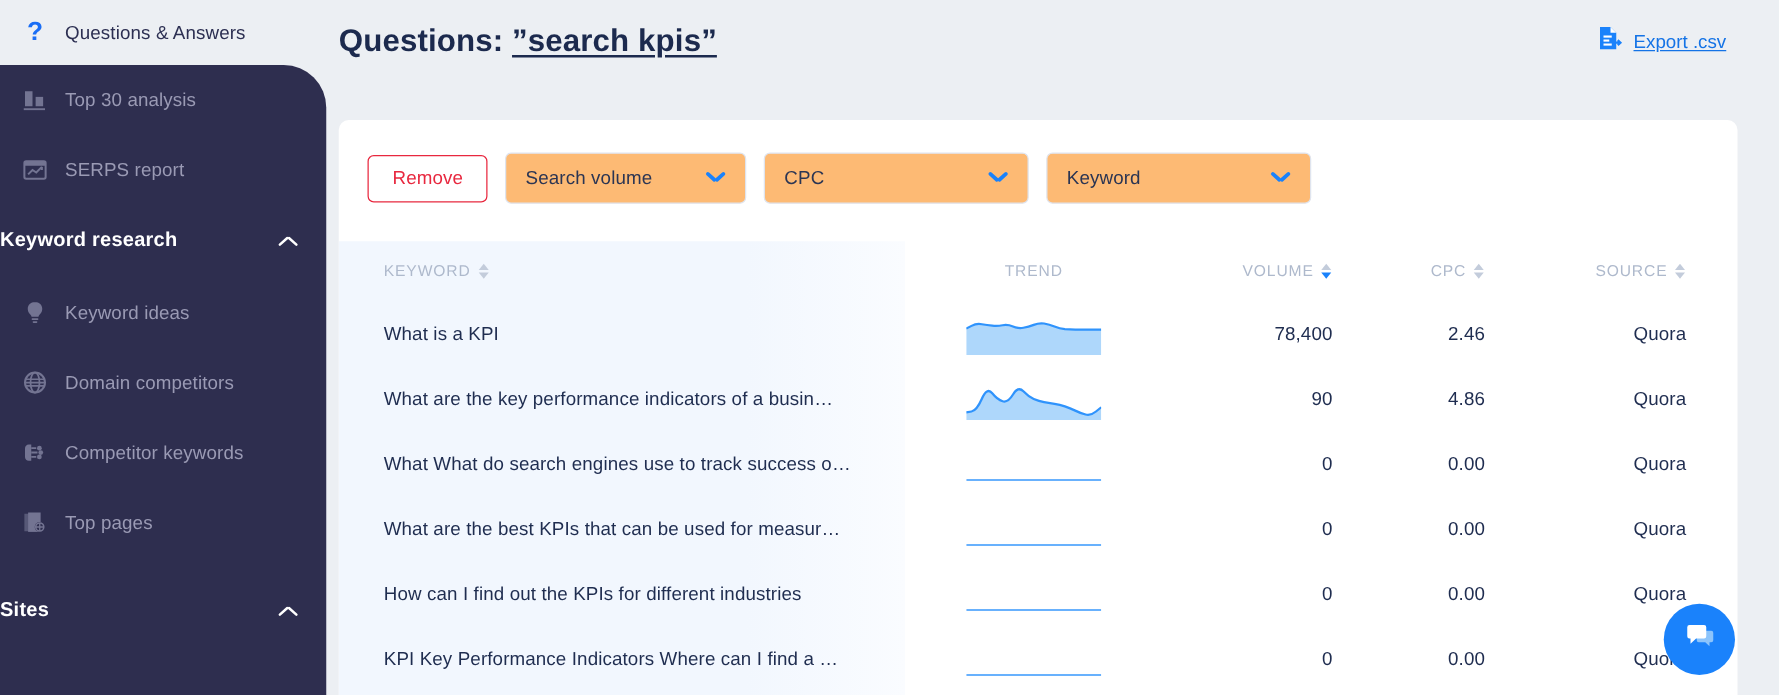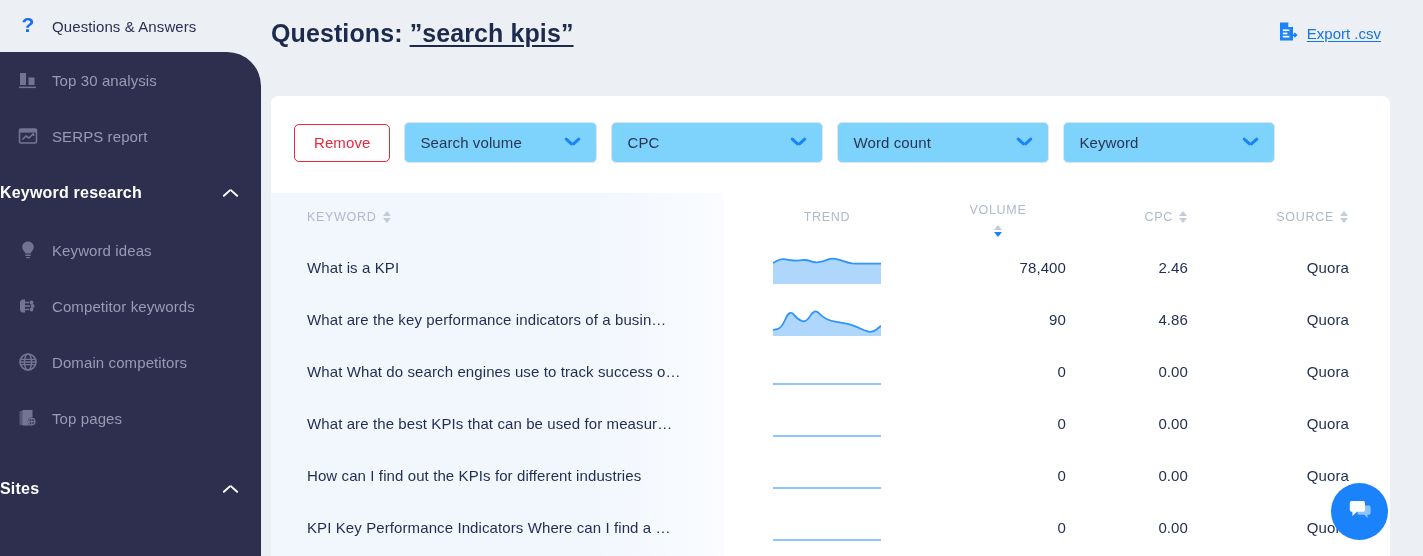--- a/index.html
+++ b/index.html
@@ -194,21 +194,21 @@
     font-size: 15px;
     font-family: "Liberation Sans", sans-serif;
     cursor: pointer;
     letter-spacing: .1px;
   }
 
   .select-box {
     height: 41px;
     border: 1px solid #dfe4ee;
     border-radius: 5px;
-    background: #7dd3fc;
+    background: #fdba74;
     display: flex;
     align-items: center;
     justify-content: space-between;
     padding: 0 15px 0 15px;
     cursor: pointer;
   }
   .sb-1 { width: 193px; }
   .sb-2 { width: 212px; }
   .sb-3 { width: 212px; }
   .sb-4 { width: 212px; }
@@ -271,21 +271,21 @@
   }
 
   .th-inner {
     display: flex;
     align-items: center;
     gap: 6px;
   }
   .th-keyword .th-inner { padding-left: 36px; justify-content: flex-start; }
   .th-trend   .th-inner { justify-content: center; }
   .th-right   .th-inner { justify-content: flex-end; }
-  .th-volume  .th-inner { padding-right: 32px; flex-direction: column; }
+  .th-volume  .th-inner { padding-right: 32px; }
   .th-cpc     .th-inner { padding-right: 20px; }
   .th-source  .th-inner { padding-right: 41px; }
 
   .sorter {
     position: relative;
     width: 9px;
     height: 16px;
     flex: 0 0 9px;
     cursor: pointer;
   }
@@ -399,44 +399,44 @@
 
       <div class="nav-item">
         <span class="nav-icon">
           <svg width="22" height="22" viewBox="0 0 22 22">
             <path d="M11 2.5c-3.5 0-5.8 2.5-5.8 5.6 0 2.3 1.3 3.6 2.2 4.7.5.6.8 1 .8 1.6h5.6c0-.6.3-1 .8-1.6.9-1.1 2.2-2.4 2.2-4.7 0-3.1-2.3-5.6-5.8-5.6z" fill="#8e8fac"></path>
             <rect x="8.3" y="15.6" width="5.4" height="1.4" rx=".6" fill="#8e8fac"></rect>
             <rect x="9.1" y="18" width="3.8" height="1.3" rx=".6" fill="#8e8fac"></rect>
           </svg>
         </span>
         <span class="nav-label">Keyword ideas</span>
+      </div>
+
+      <div class="nav-item">
+        <span class="nav-icon">
+          <svg width="22" height="22" viewBox="0 0 22 22">
+            <circle cx="11" cy="11" r="8" fill="none" stroke="#8e8fac" stroke-width="1.6"></circle>
+            <ellipse cx="11" cy="11" rx="3.6" ry="8" fill="none" stroke="#8e8fac" stroke-width="1.4"></ellipse>
+            <path d="M3.4 8.4h15.2M3.4 13.6h15.2M3 11h16" stroke="#8e8fac" stroke-width="1.4"></path>
+          </svg>
+        </span>
+        <span class="nav-label">Domain competitors</span>
       </div>
 
       <div class="nav-item">
         <span class="nav-icon">
           <svg width="22" height="22" viewBox="0 0 22 22">
             <path d="M3 7.5c0-1.6 1.3-3 3-3h2v13H6c-1.7 0-3-1.3-3-3z" fill="#8e8fac"></path>
             <path d="M8 7.5h4M8 11h5M8 14.5h4" stroke="#8e8fac" stroke-width="1.5"></path>
             <circle cx="14.5" cy="7.5" r="1.9" fill="#8e8fac"></circle>
             <circle cx="15.6" cy="11" r="1.9" fill="#8e8fac"></circle>
             <circle cx="14.5" cy="14.5" r="1.9" fill="#8e8fac"></circle>
           </svg>
         </span>
         <span class="nav-label">Competitor keywords</span>
-      </div>
-
-      <div class="nav-item">
-        <span class="nav-icon">
-          <svg width="22" height="22" viewBox="0 0 22 22">
-            <circle cx="11" cy="11" r="8" fill="none" stroke="#8e8fac" stroke-width="1.6"></circle>
-            <ellipse cx="11" cy="11" rx="3.6" ry="8" fill="none" stroke="#8e8fac" stroke-width="1.4"></ellipse>
-            <path d="M3.4 8.4h15.2M3.4 13.6h15.2M3 11h16" stroke="#8e8fac" stroke-width="1.4"></path>
-          </svg>
-        </span>
-        <span class="nav-label">Domain competitors</span>
       </div>
 
       <div class="nav-item">
         <span class="nav-icon">
           <svg width="22" height="22" viewBox="0 0 22 22">
             <rect x="2.5" y="4" width="10" height="14" fill="#8e8fac" opacity=".6"></rect>
             <rect x="5.5" y="3" width="10" height="15.5" fill="#8e8fac"></rect>
             <circle cx="14.8" cy="14.6" r="4" fill="#2e2e4f"></circle>
             <circle cx="14.8" cy="14.6" r="3.2" fill="none" stroke="#8e8fac" stroke-width="1.3"></circle>
             <path d="M11.6 14.6h6.4M14.8 11.4v6.4" stroke="#8e8fac" stroke-width="1.1"></path>
@@ -483,24 +483,20 @@
         <div class="select-box sb-1">
           <span class="select-label">Search volume</span>
           <span class="chev-down"></span>
         </div>
 
         <div class="select-box sb-2">
           <span class="select-label">CPC</span>
           <span class="chev-down"></span>
         </div>
 
-        <div class="select-box sb-3">
-          <span class="select-label">Word count</span>
-          <span class="chev-down"></span>
-        </div>
 
         <div class="select-box sb-4">
           <span class="select-label">Keyword</span>
           <span class="chev-down"></span>
         </div>
       </div>
 
       <div class="table-wrap">
         <div class="kw-col-bg"></div>
 

